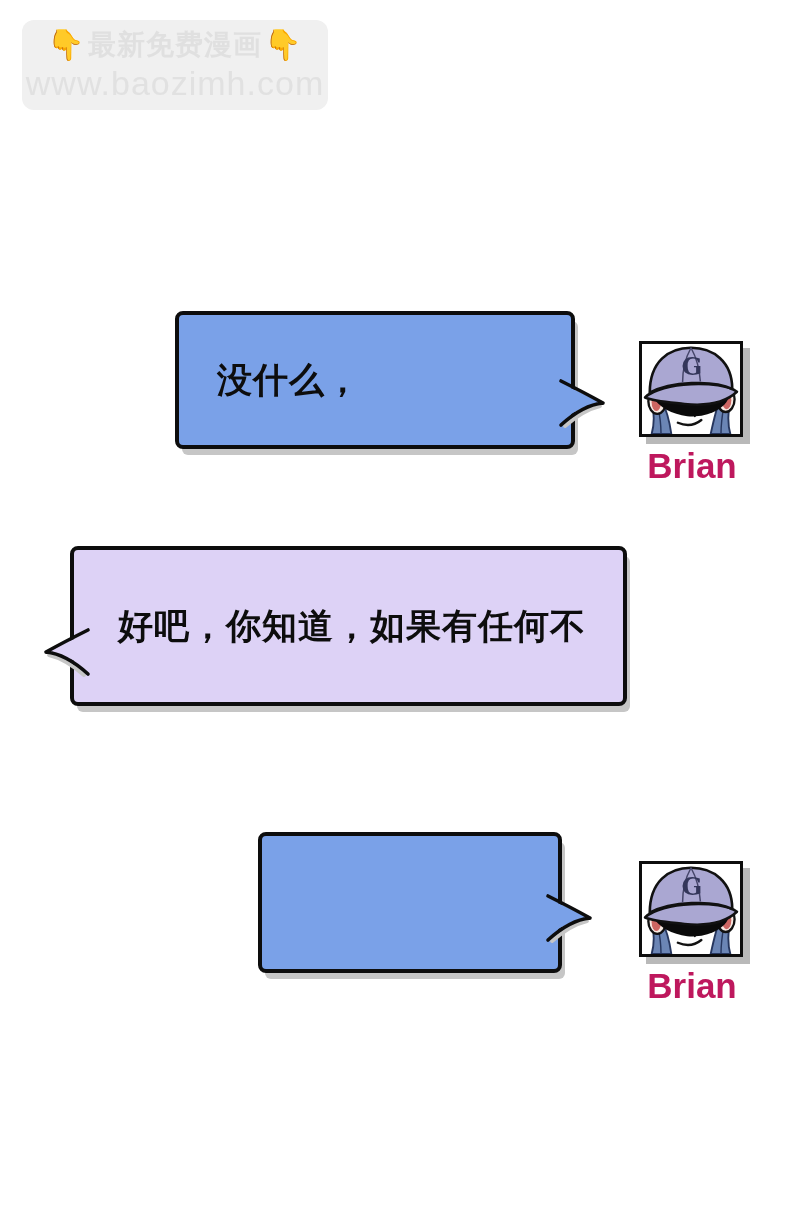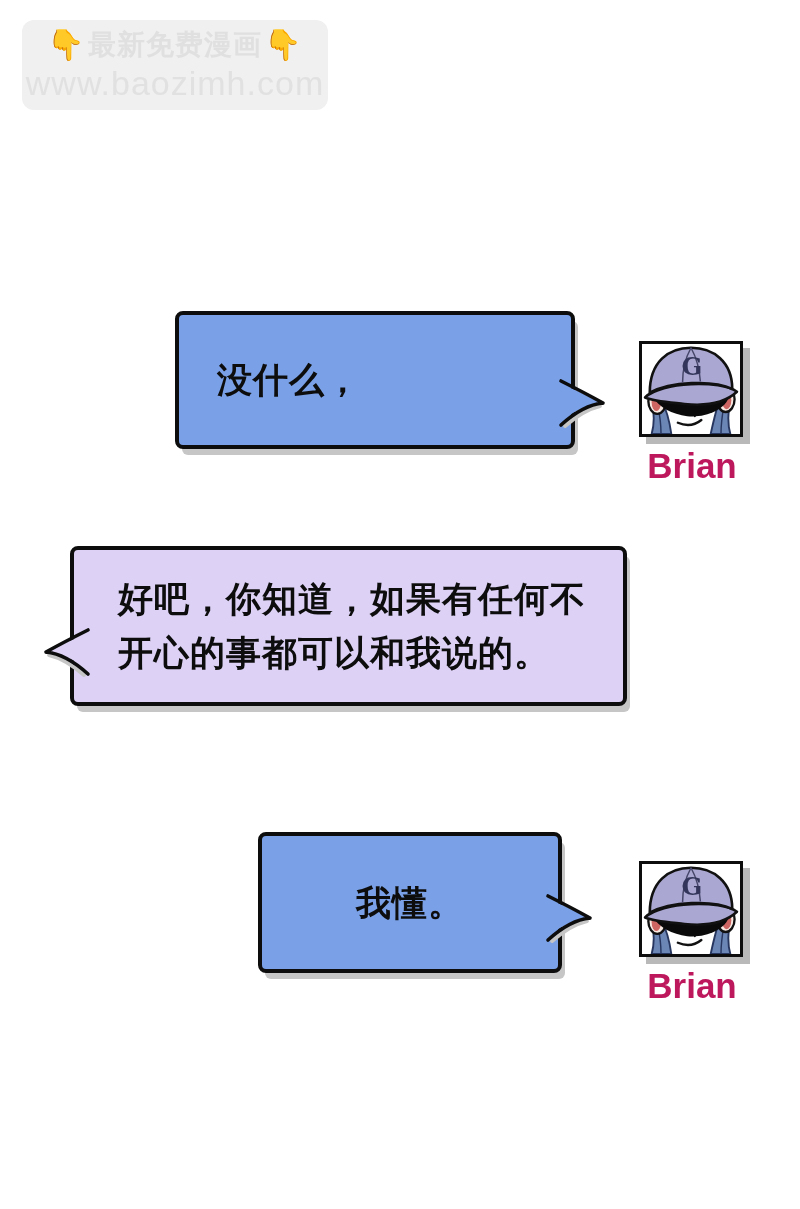--- a/index.html
+++ b/index.html
@@ -118,30 +118,28 @@
 
       <path d="M8 52 C 8 19 28 4 52 4 C 76 4 96 19 96 48 C 76 38 30 40 8 52 Z" fill="#aaa7d2" stroke="#111" stroke-width="2.8" stroke-linejoin="round"></path>
       <path d="M52 4 C 46 15 43 27 43 41 M52 4 C 58 15 61 25 62 40" fill="none" stroke="#46466a" stroke-width="1.6"></path>
       <text x="53" y="33" text-anchor="middle" font-family="'DejaVu Serif', serif" font-size="26" font-weight="bold" fill="#33365a">G</text>
     </svg>
   </div>
   <div class="speaker-name name-1">Brian</div>
 
   <div class="bubble purple bubble-2">
     <div class="bubble-line">好吧，你知道，如果有任何不</div>
-    <div class="bubble-line">开心的事都可以和我说的。</div>
     <svg class="tail tail-left" viewBox="0 0 46 48">
       <path d="M40 47 Q 22 31 5 27" fill="none" stroke="#c6c6c6" stroke-width="4" stroke-linecap="round"></path>
       <path d="M46 4 Q 22 14 4 24 Q 24 26 46 44 Z" fill="#ddd2f6" stroke="none"></path>
       <path d="M44 2 Q 20 14 2 24 M44 46 Q 22 26 2 24" fill="none" stroke="#0d0d0d" stroke-width="3.6" stroke-linecap="round"></path>
     </svg>
   </div>
 
   <div class="bubble blue bubble-3">
-    <div class="bubble-line">我懂。</div>
     <svg class="tail tail-right" viewBox="0 0 46 48">
       <path d="M6 47 Q 24 31 41 27" fill="none" stroke="#c6c6c6" stroke-width="4" stroke-linecap="round"></path>
       <path d="M0 4 Q 24 14 42 24 Q 22 26 0 44 Z" fill="#7aa1e8" stroke="none"></path>
       <path d="M2 2 Q 26 14 44 24 M2 46 Q 24 26 44 24" fill="none" stroke="#0d0d0d" stroke-width="3.6" stroke-linecap="round"></path>
     </svg>
   </div>
 
   <div class="avatar-box avatar-2">
     <svg viewBox="0 0 104 96">
       <rect x="0" y="0" width="104" height="96" fill="#ffffff"></rect>

